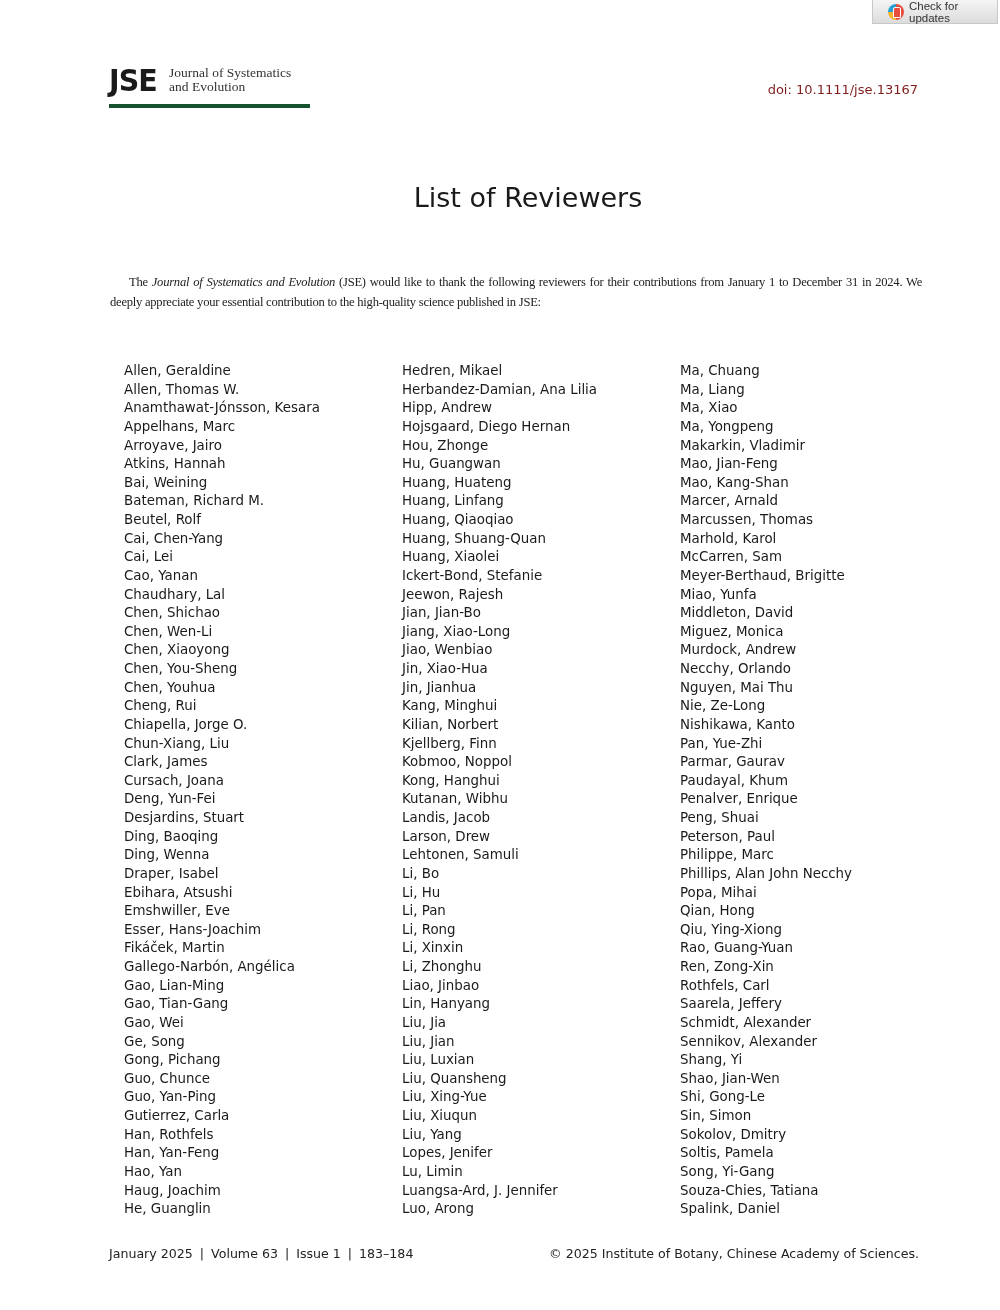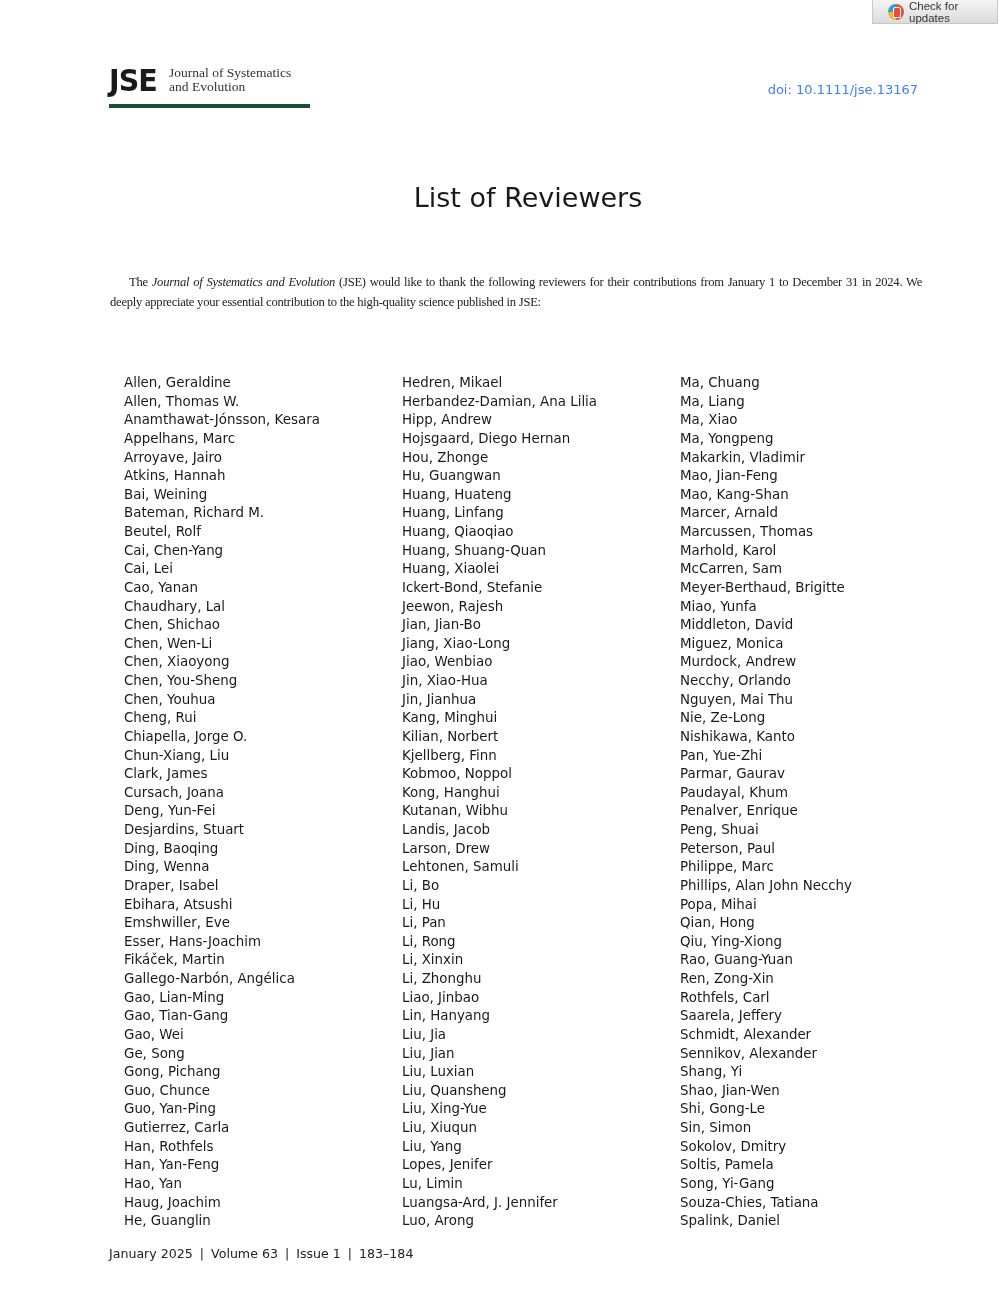--- a/index.html
+++ b/index.html
@@ -34,39 +34,39 @@
       letter-spacing: -1px; line-height: 32px; color: #1a1a1a; margin-right: 8px;
       transform: scaleX(0.92); transform-origin: left;
     }
     .logo-text {
       font-family: "Liberation Serif", serif; font-size: 13.5px; line-height: 14px;
       color: #333; padding-top: 2px;
     }
     .logo-text span { display: block; }
     .doi {
       position: absolute; right: 82px; top: 82px;
-      font-family: "DejaVu Sans", sans-serif; font-size: 13px; color: #3b82f6;
+      font-family: "DejaVu Sans", sans-serif; font-size: 13px; color: #7f1d1d;
     }
     .title {
       position: absolute; top: 182px; left: 0; width: 1056px; text-align: center;
       font-family: "DejaVu Sans", sans-serif; font-size: 27px; font-weight: normal;
       color: #1a1a1a; margin: 0;
     }
     .intro {
       position: absolute; left: 110px; top: 273px; width: 812px;
       font-family: Liberation Serif, serif; font-size: 12.6px; line-height: 19.5px;
       color: #222; text-align: justify; margin: 0; text-indent: 19px;
       letter-spacing: -0.25px;
     }
     .intro em { font-style: italic; }
     .cols {
       position: absolute; top: 358px; left: 0; width: 1000px;
     }
     .col {
-      position: absolute; top: 16px; margin: 0; padding: 0; list-style: none;
+      position: absolute; top: 4px; margin: 0; padding: 0; list-style: none;
       font-family: "DejaVu Sans", sans-serif; font-size: 13.4px; line-height: 18.62px;
       color: #1a1a1a;
     }
     .col li { white-space: nowrap; }
     .col-1 { left: 124px; }
     .col-2 { left: 402px; }
     .col-3 { left: 680px; }
     .footer {
       position: absolute; top: 1246px; left: 109px; width: 810px;
       display: flex; justify-content: space-between;
@@ -240,13 +240,14 @@
       <li>Song, Yi-Gang</li>
       <li>Souza-Chies, Tatiana</li>
       <li>Spalink, Daniel</li>
     </ul>
 </div>
 
 <div class="footer">
   <div>
     <span>January 2025</span><span class="sep">|</span><span>Volume 63</span><span class="sep">|</span><span>Issue 1</span><span class="sep">|</span><span>183–184</span>
   </div>
+  <div>© 2025 Institute of Botany, Chinese Academy of Sciences.</div>
 </div>
 
 </body></html>

